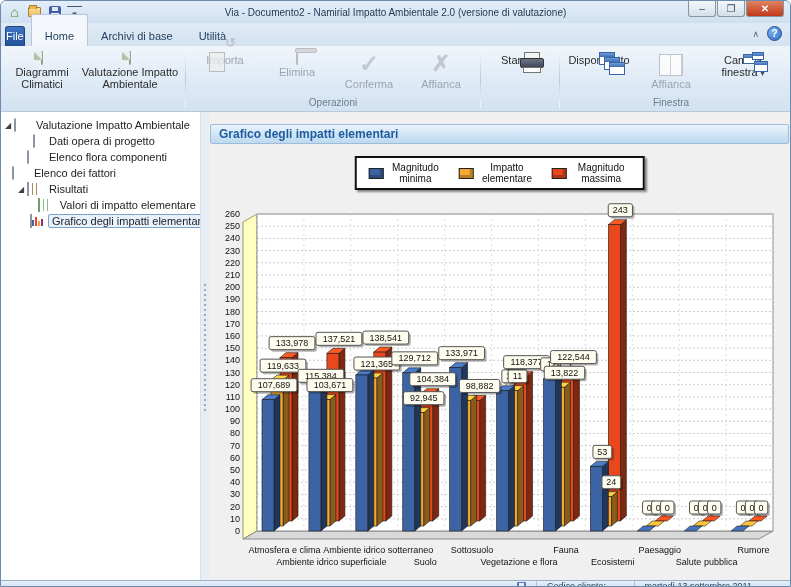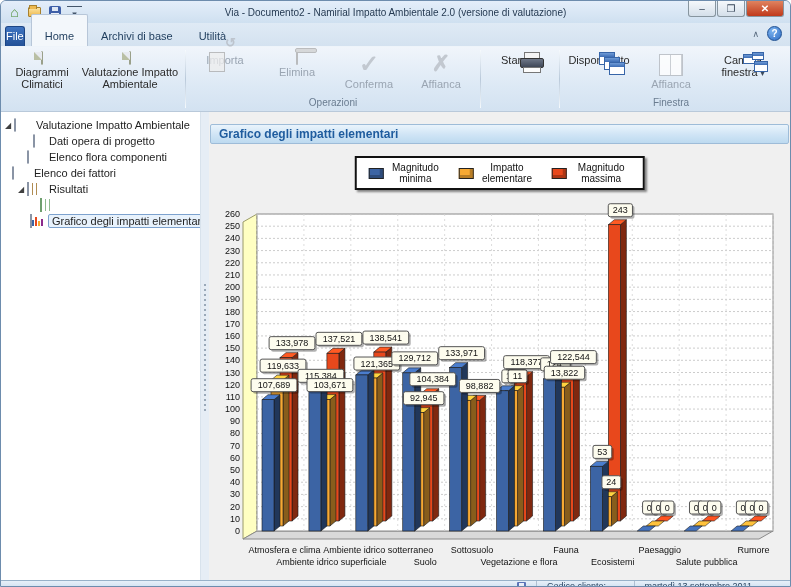--- a/index.html
+++ b/index.html
@@ -263,20 +263,21 @@
           <span class="lbl">Elenco dei fattori</span>
         </div>
         <div class="titem" style="padding-left: 15px;">
           <span class="texp">◢</span>
           <span class="tico"><span class="ti-table"></span></span>
           <span class="lbl">Risultati</span>
         </div>
         <div class="titem" style="padding-left: 28px;">
           <span class="texp"></span>
           <span class="tico"><span class="ti-grid"></span></span>
+          <span class="lbl">Valori di impatto elementare</span>
         </div>
         <div class="titem sel" style="padding-left: 28px;">
           <span class="texp"></span>
           <span class="tico"><span class="ti-chart"><i></i><i></i><i></i><i></i></span></span>
           <span class="lbl">Grafico degli impatti elementari</span>
         </div>
       </div>
     <div id="splitter">
         <div class="grip"></div>
       </div>

